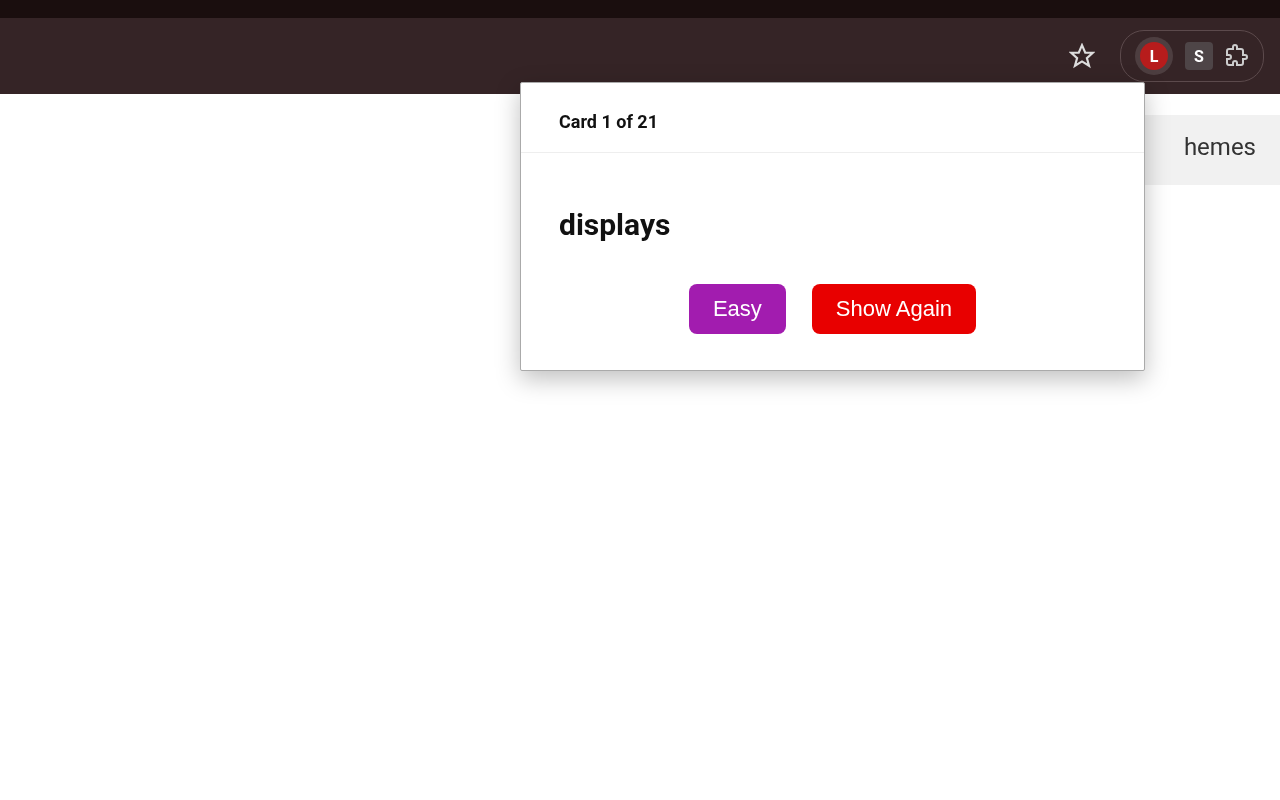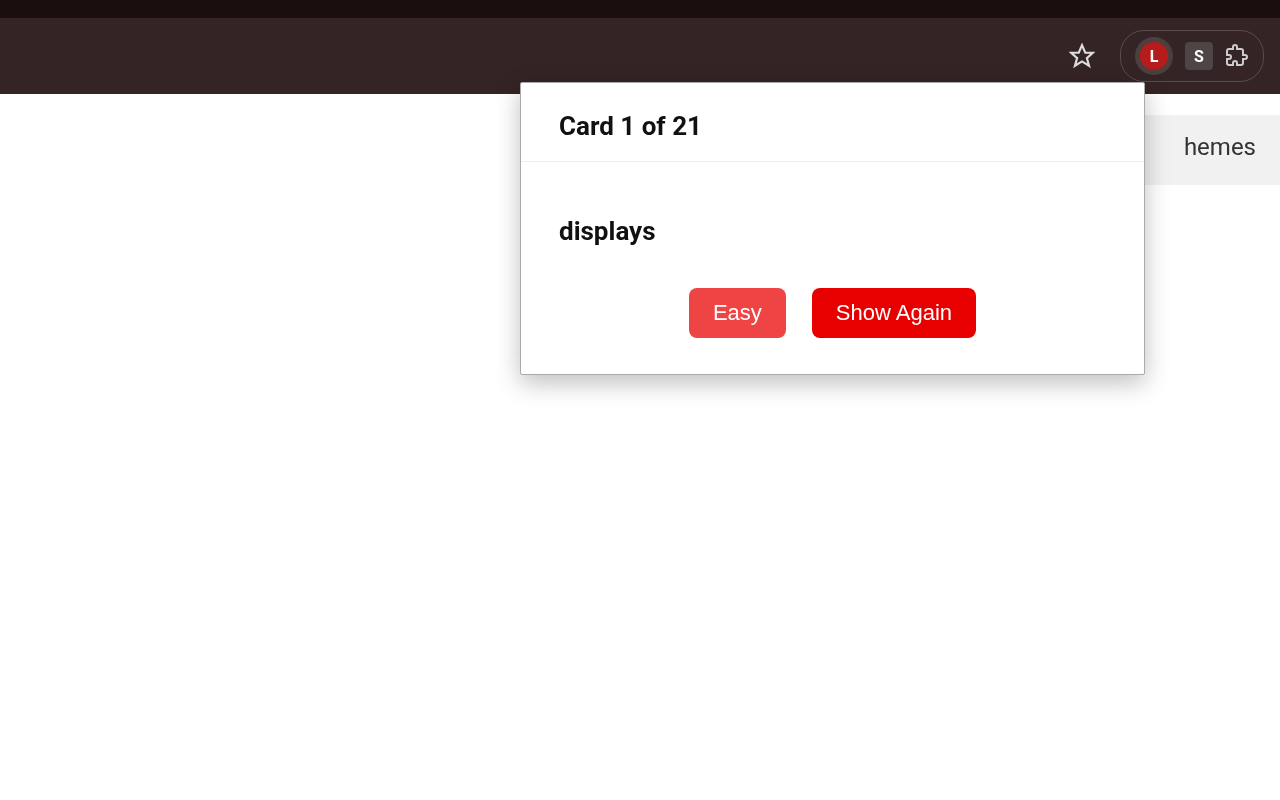--- a/index.html
+++ b/index.html
@@ -128,31 +128,31 @@
       box-shadow: 0 8px 24px rgba(0,0,0,0.25);
       z-index: 100;
     }
 
     .popup-header {
       padding: 28px 38px 20px 38px;
       border-bottom: 1px solid #eee;
     }
 
     .popup-header-text {
-      font-size: 26px;
+      font-size: 18px;
       font-weight: 700;
       color: #111;
     }
 
     .popup-body {
       padding: 54px 38px 36px 38px;
     }
 
     .card-term {
-      font-size: 26px;
+      font-size: 30px;
       font-weight: 700;
       color: #111;
       margin-bottom: 42px;
     }
 
     .button-row {
       display: flex;
       gap: 26px;
       justify-content: center;
     }
@@ -161,21 +161,21 @@
       padding: 12px 24px;
       border: none;
       border-radius: 8px;
       font-size: 22px;
       font-weight: 500;
       color: #fff;
       cursor: pointer;
     }
 
     .btn-easy {
-      background: #ef4444;
+      background: #a21caf;
     }
 
     .btn-medium {
       background: #f5a800;
     }
 
     .btn-show-again {
       background: #e80000;
       text-align: center;
     }

